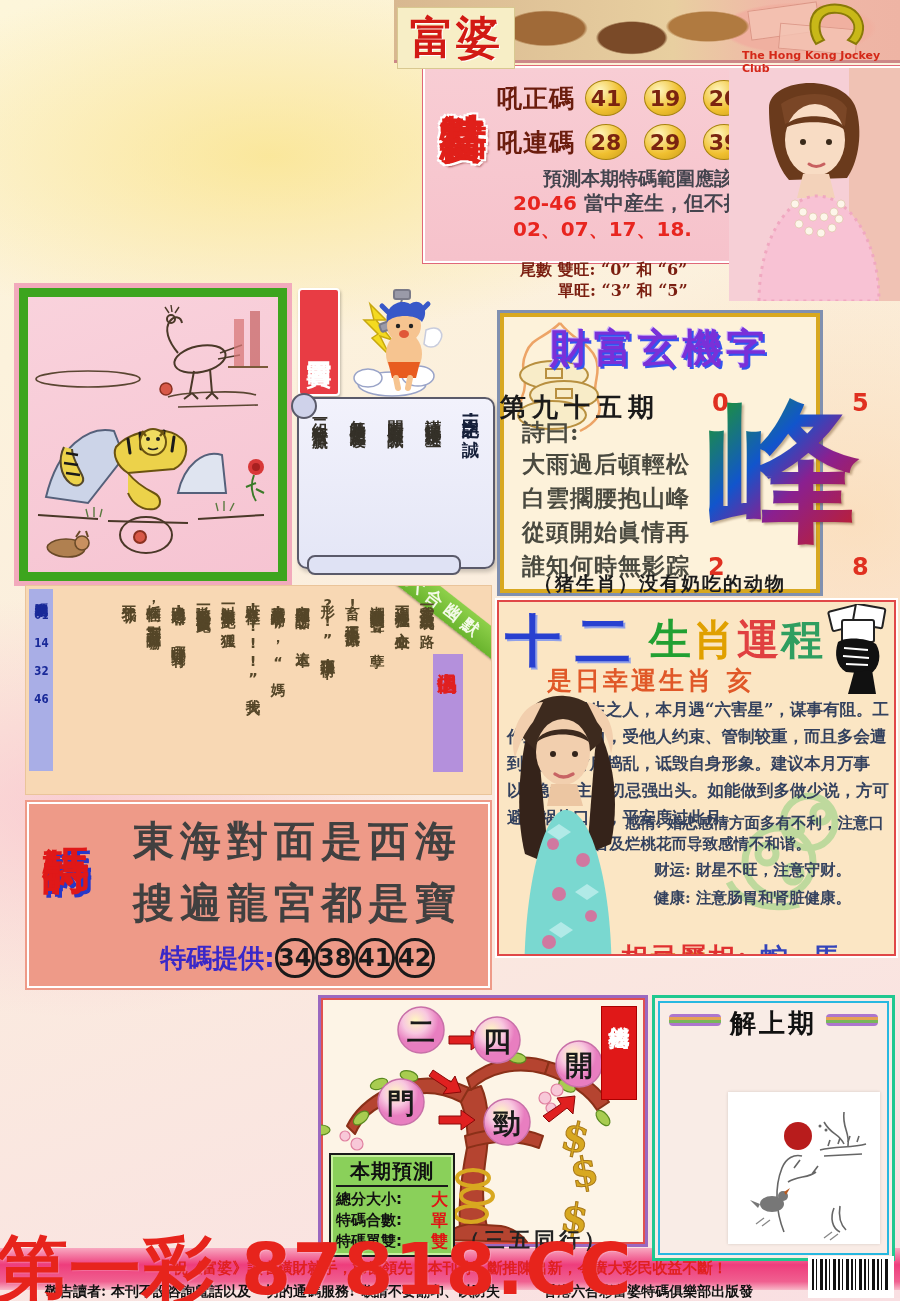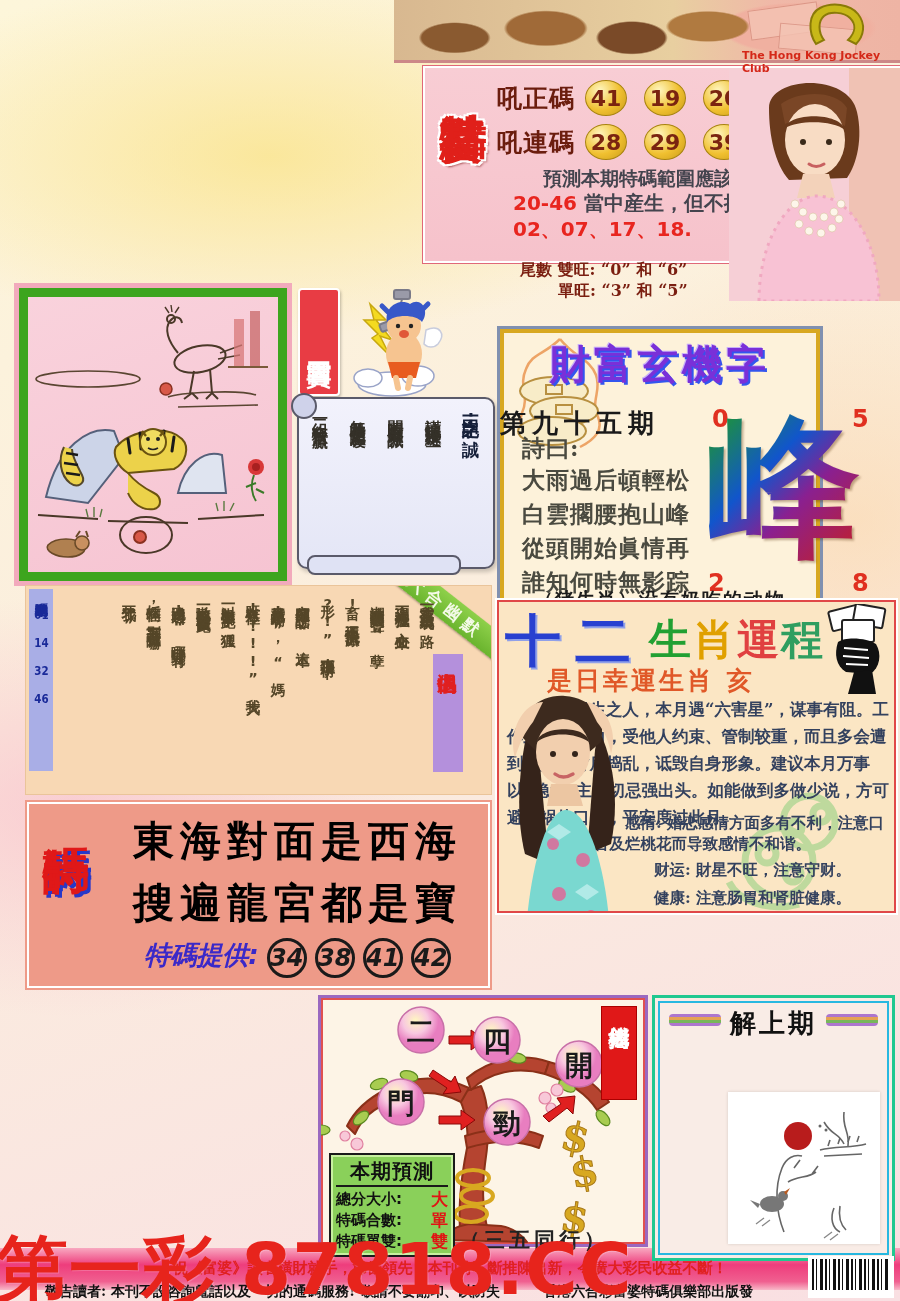--- a/index.html
+++ b/index.html
@@ -60,21 +60,21 @@
   .scroll:before { content:""; position:absolute; left:-8px; top:-6px; width:22px; height:22px; border-radius:50%;
     background:#cfd2ea; border:2px solid #5a5a6a; }
   .scroll:after { content:""; position:absolute; left:8px; bottom:-8px; width:150px; height:16px; border-radius:8px;
     background:#dfe2f4; border:2px solid #5a5a6a; }
   .scroll-inner { position:absolute; inset:8px 10px 18px 10px; display:flex; flex-direction:row-reverse;
     justify-content:space-between; }
   .scroll-title { font-size:17px; font-weight:900; color:#16203a; }
   .scroll-col { font-size:16px; font-weight:700; color:#343028; letter-spacing:2px; }
 
   
-  .mystic { left:497px; top:326px; width:326px; height:286px; background:#fdf2da;
+  .mystic { left:497px; top:310px; width:326px; height:286px; background:#fdf2da;
     border:3px solid #8090b0; box-shadow:inset 0 0 0 4px #d8a820; z-index:2; }
   .mystic-title { width:100%; top:8px; text-align:center; font-size:40px; font-weight:900; color:#7a30d8;
     letter-spacing:4px; text-shadow:2px 2px 0 #3355ee, -1px -1px 0 #c8b0f8; font-family:"DejaVu Serif", serif;}
   .mystic-issue { width:100%; top:57px; text-align:left; font-size:26px; font-weight:900; color:#1a1a1a; letter-spacing:6px;margin-top:20px;}
   .poem { font-size:23px; line-height:34px; font-weight:700; color:#4a4a40; font-family:"DejaVu Serif", serif; letter-spacing:1px;}
   .bigchar { font-size:152px; font-weight:900; font-family:"DejaVu Serif", serif; line-height:1;
     background:linear-gradient(135deg,#1f9e1f 0%, #1155cc 38%, #8a2090 60%, #c81f1f 100%);
     -webkit-background-clip:text; background-clip:text; color:transparent;
     filter:drop-shadow(2px 2px 1px rgba(80,40,0,.35)); }
   .cornnum { font-size:24px; font-weight:900; color:#e03020; }
@@ -93,28 +93,28 @@
   .story { position:absolute; left:88px; top:8px; width:320px; height:196px; display:flex;
     flex-direction:row-reverse; justify-content:flex-start; gap:3px; }
   .story .v { font-size:14.5px; letter-spacing:1.5px; color:#554628; font-weight:700; line-height:1; width:22px;}
 
   
   .spoem { left:25px; top:800px; width:467px; height:190px; background:#ee9a88;
     box-shadow:inset 0 0 0 2px #ee9a88, inset 0 0 0 4px #fff; z-index:2;}
   .spoem-label { position:absolute; left:14px; top:10px; height:172px; font-size:46px; line-height:1.22; font-weight:900;
     color:#e01818; text-shadow:3px 3px 0 #2838c8; font-family:"DejaVu Serif", serif;}
   .spoem-line { position:absolute; left:85px; width:375px; text-align:center; font-size:41px; font-weight:900;
-    color:#000000; font-family:"DejaVu Serif", serif; letter-spacing:6px; }
-  .provide-row { position:absolute; left:85px; top:138px; width:375px; display:flex; align-items:flex-start; justify-content:center; gap:8px;font-style:italic;}
+    color:#404040; font-family:"DejaVu Serif", serif; letter-spacing:6px; }
+  .provide-row { position:absolute; left:85px; top:138px; width:375px; display:flex; align-items:center; justify-content:center; }
   .provide-lab { font-size:26px; font-weight:900; color:#3a28c8; }
   .circnum { width:40px; height:40px; border:3px solid #1a1a1a; border-radius:50%; display:flex; align-items:center;
     justify-content:center; font-size:24px; font-weight:900; color:#1a1a1a; background:transparent;}
 
   
-  .zodiac { left:497px; top:600px; width:399px; height:313px; background:#fbe6c4; border:2px solid #e04848;
+  .zodiac { left:497px; top:600px; width:399px; height:356px; background:#fbe6c4; border:2px solid #e04848;
     box-shadow:0 0 0 2px #fff; z-index:2; overflow:hidden;padding-left:28px;}
   .z12 { position:absolute; left:6px; top:2px; font-size:56px; font-weight:900; color:#2840d0;
     font-family:"DejaVu Serif", serif; letter-spacing:14px; text-shadow:2px 2px 0 #90a0e8;}
   .ztitle { position:absolute; left:150px; top:10px; font-size:42px; font-weight:900;
     font-family:"DejaVu Serif", serif; letter-spacing:2px; }
   .zlucky { position:absolute; left:48px; top:62px; font-size:25px; font-weight:900; color:#e05828; letter-spacing:3px;}
   .zpara { position:absolute; left:8px; top:94px; width:385px; font-size:16.5px; line-height:27px; color:#33415e;
     font-family:"DejaVu Serif", serif; font-weight:700; text-indent:2em; }
   .zlove { position:absolute; left:95px; top:210px; width:300px; font-size:15.5px; line-height:21px; color:#33415e;
     font-family:"DejaVu Serif", serif; font-weight:700; text-indent:2em;}
@@ -179,20 +179,23 @@
 <body>
 
 <div id="page">
 
   <div class="abs mast-strip">
     <div class="note1" style="left:355px; top:6px; width:70px; height:30px; transform:rotate(-8deg);"></div>
     <div class="note2" style="left:385px; top:26px; width:78px; height:26px; transform:rotate(5deg);"></div>
     <svg class="abs" style="left:412px; top:2px;" width="62" height="46" viewBox="0 0 62 46">
       <path d="M10,42 C2,30 2,12 14,6 C26,0 44,2 52,12 C60,22 58,34 50,42 L42,38 C50,30 50,22 44,16 C38,10 24,9 18,14 C12,19 12,30 18,38 Z" fill="#c8b818" stroke="#8a7a08" stroke-width="2"></path>
     </svg>
+  </div>
+  <div class="abs brand-card">
+    <span>富婆</span>
   </div>
   <div class="abs club-txt">The Hong Kong Jockey Club</div>
 
   <div class="abs tips">
     <div class="abs v tips-title">富婆點特</div>
 
     <div class="abs" style="left:72px; top:12px; display:flex; align-items:center; gap:10px;">
       <span class="roar-label">吼正碼</span>
       <span class="ball">41</span>
       <span class="ball">19</span>

